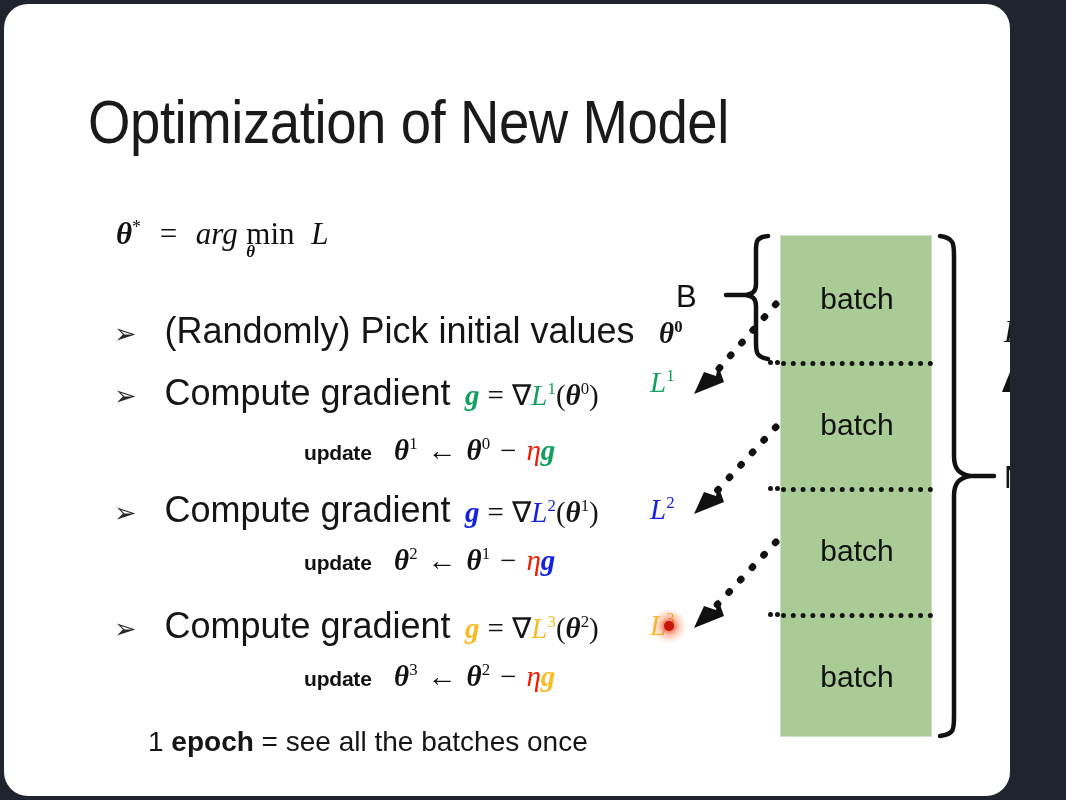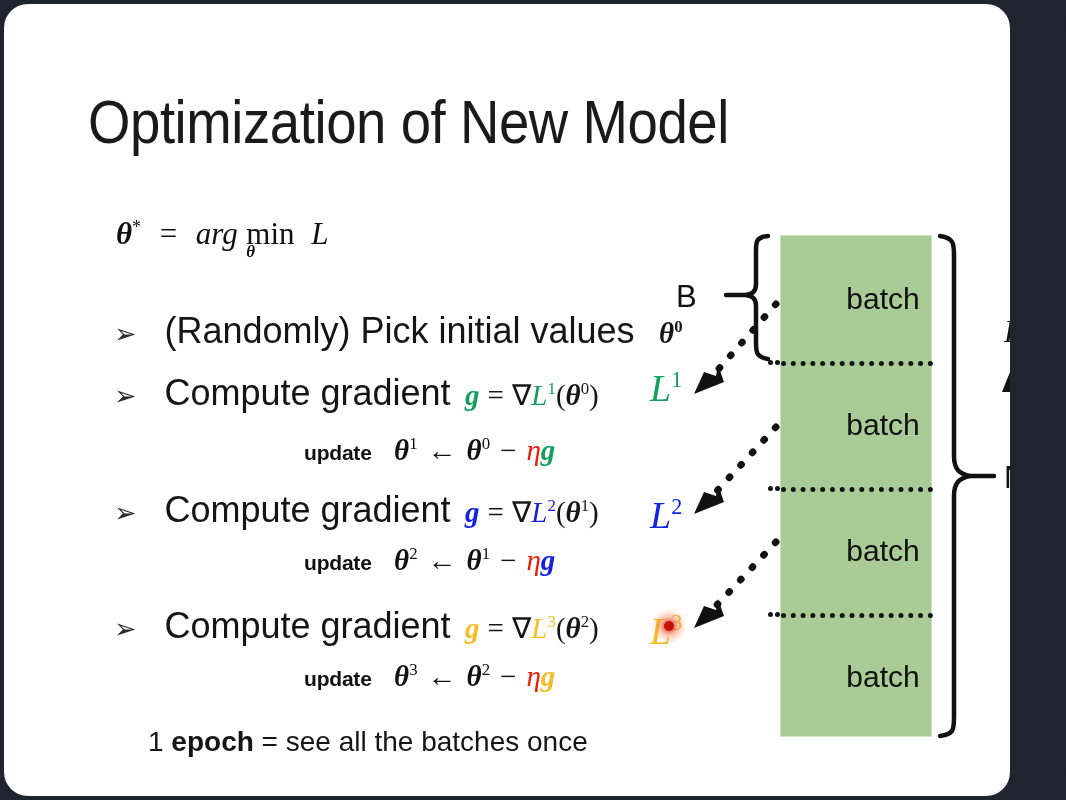--- a/index.html
+++ b/index.html
@@ -145,21 +145,21 @@
     white-space: nowrap;
     font-family: "Liberation Sans", sans-serif;
   }
   .epochline b { font-weight: bold; }
 
   
   .losstag {
     position: absolute;
     font-family: "Liberation Serif", serif;
     font-style: italic;
-    font-size: 38px;
+    font-size: 29px;
     white-space: nowrap;
   }
 
   
   .column {
     position: absolute;
     left: 776px;
     top: 231px;
     width: 152px;
     height: 502px;
@@ -171,21 +171,20 @@
     position: absolute;
     left: 0;
     width: 152px;
     height: 125px;
     display: flex;
     align-items: center;
     justify-content: center;
     font-size: 30px;
     color: #111;
     font-family: "Liberation Sans", sans-serif;
-    padding-left: 26px;
   }
   .sep {
     position: absolute;
     left: 0;
     width: 152px;
     height: 0;
     border-top: 5px dotted #141414;
   }
   .sep-ext {
     position: absolute;

